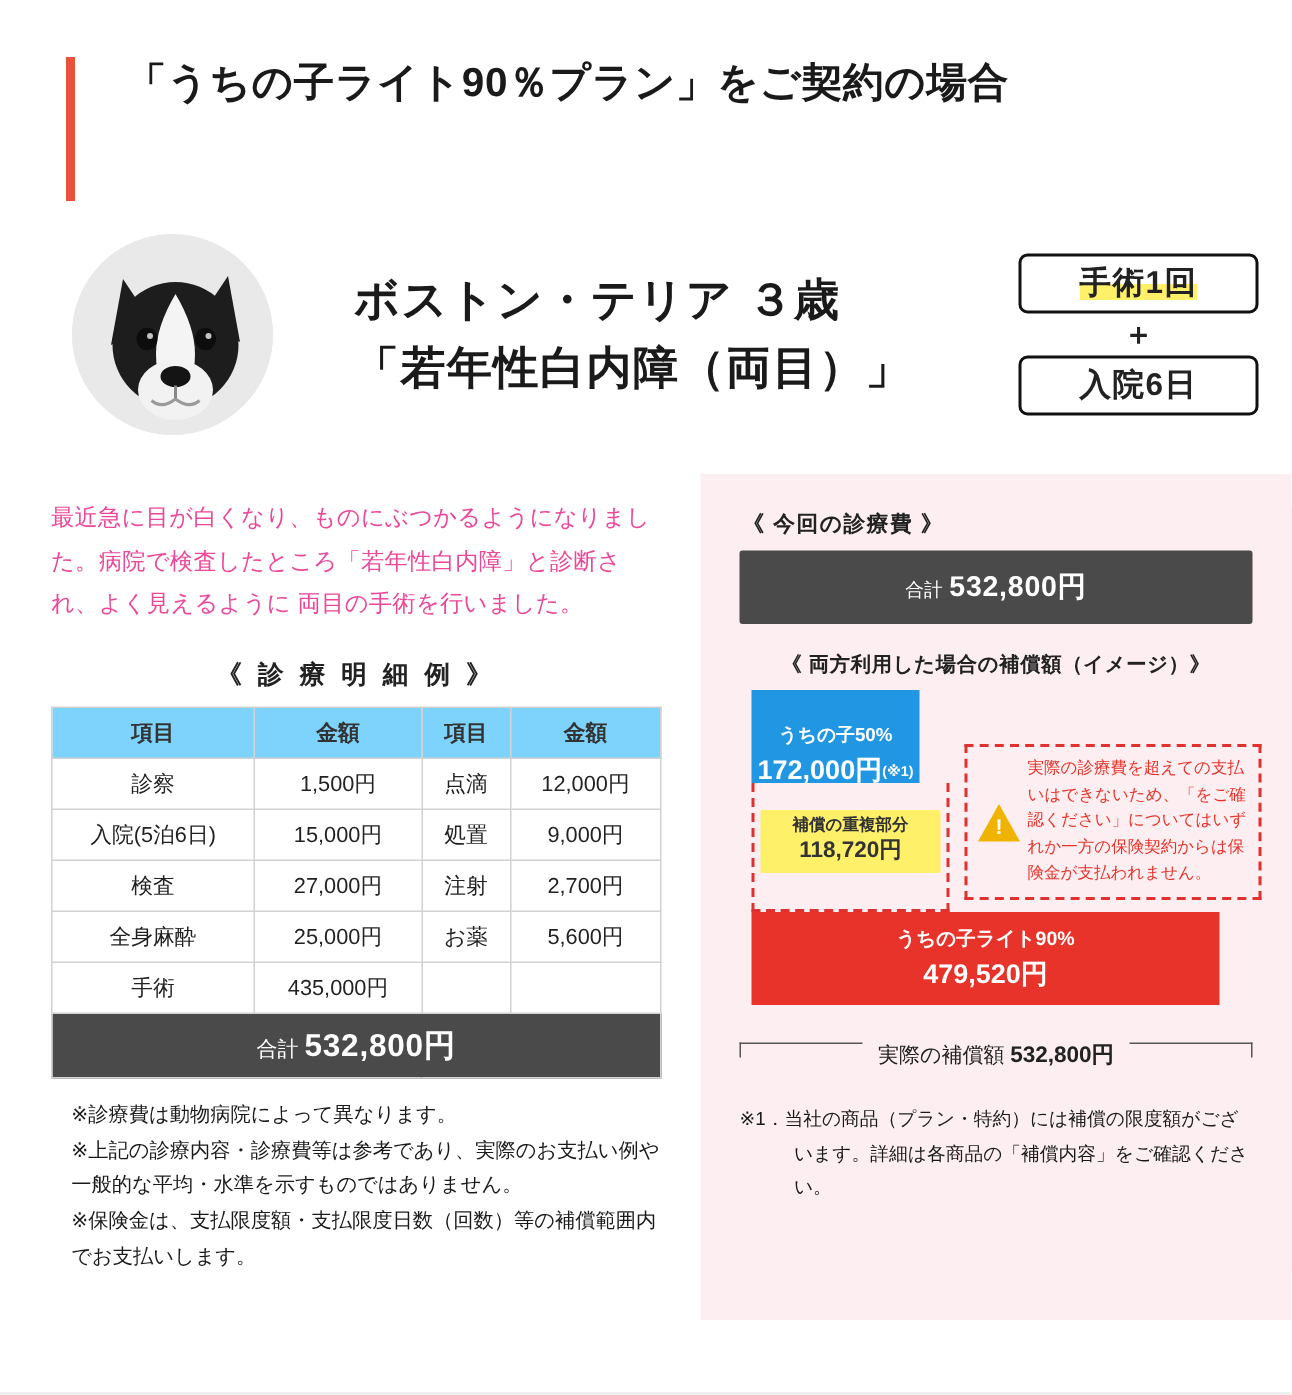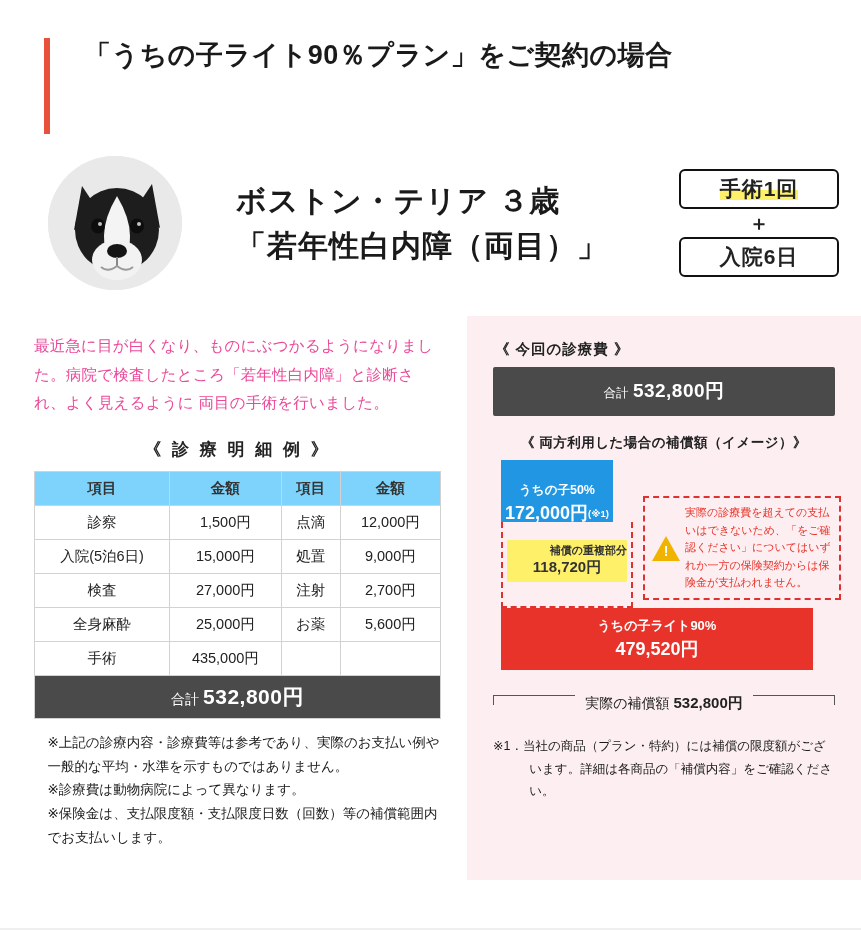--- a/index.html
+++ b/index.html
@@ -211,21 +211,21 @@
   .overlap-tag {
     position: absolute;
     left: 14px; top: 80px;
     width: 120px;
     background: #fff06a;
     text-align: center;
     padding: 4px 0 5px;
     border-radius: 1px;
     line-height: 1.25;
   }
-  .overlap-tag .t1 { font-size: 11px; font-weight: bold; color: #333; text-align: right; }
+  .overlap-tag .t1 { font-size: 11px; font-weight: bold; color: #333; }
   .overlap-tag .t2 { font-size: 15px; font-weight: bold; color: #333; }
 
   .bar-plan2 {
     position: absolute;
     left: 8px; top: 148px;
     width: 312px; height: 62px;
     background: #e8332a;
     color: #fff;
     text-align: center;
     padding-top: 9px;
@@ -407,22 +407,22 @@
         <tr class="total-row">
           <td colspan="4">
             <span class="total-label">合計</span>
             <span class="total-value">532,800円</span>
           </td>
         </tr>
       </tbody>
     </table>
 
     <div class="notes">
+      <div>※診療費は動物病院によって異なります。</div>
       <div>※上記の診療内容・診療費等は参考であり、実際のお支払い例や一般的な平均・水準を示すものではありません。</div>
-      <div>※診療費は動物病院によって異なります。</div>
       <div>※保険金は、支払限度額・支払限度日数（回数）等の補償範囲内でお支払いします。</div>
     </div>
   </div>
 
   <div class="right-col">
     <div class="r-heading">《 今回の診療費 》</div>
     <div class="cost-bar">
       <span class="small">合計</span>
       <span class="big">532,800円</span>
     </div>

